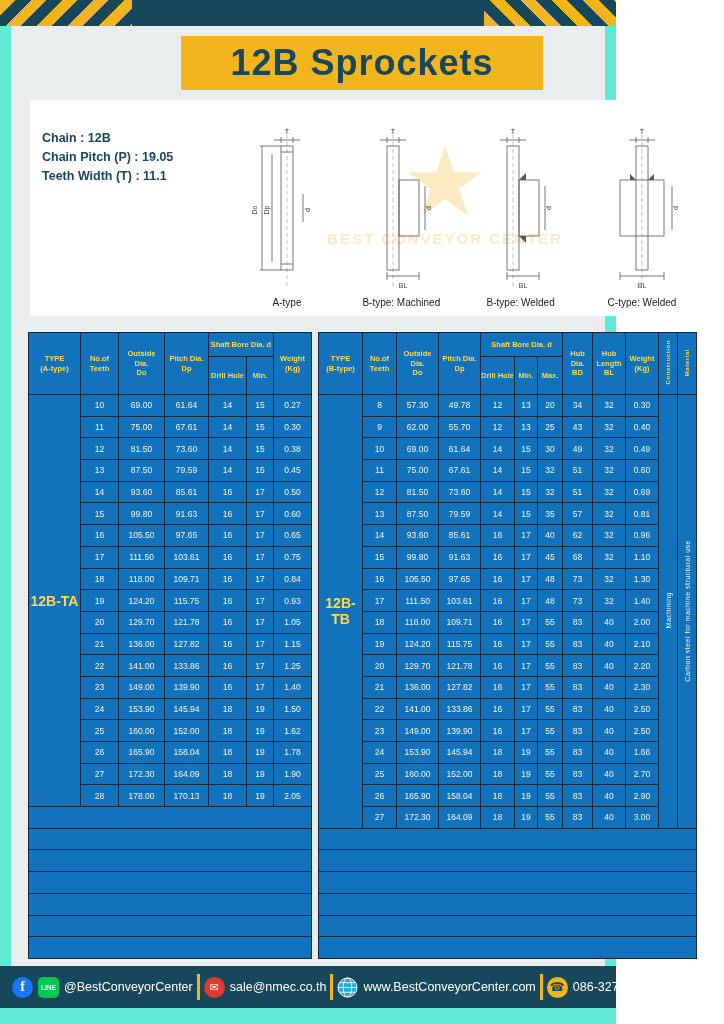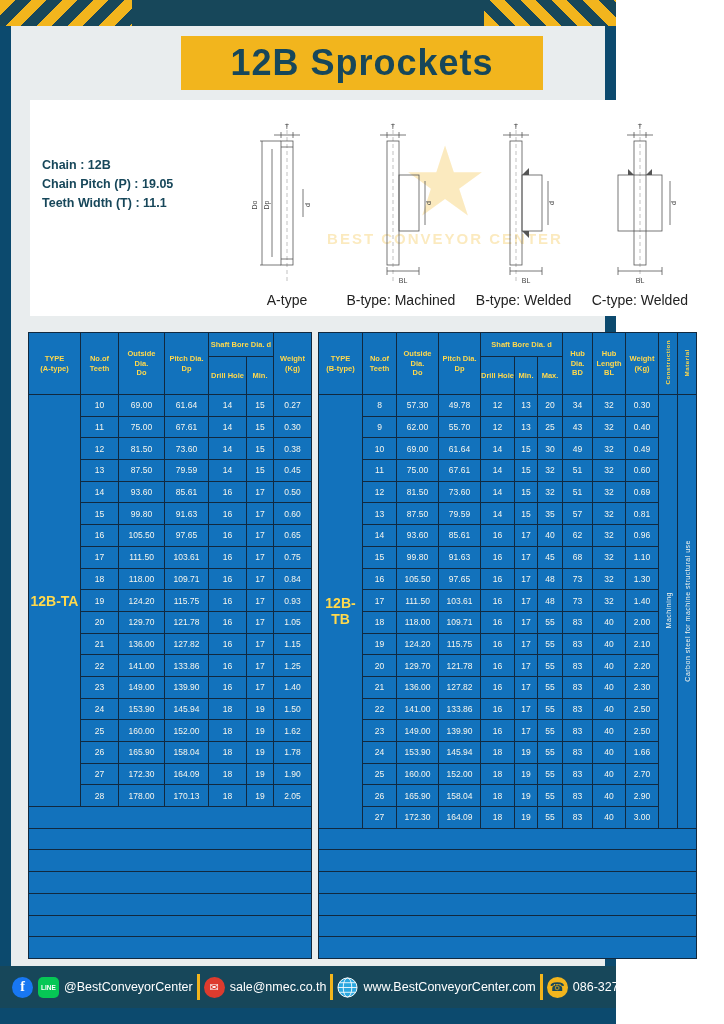--- a/index.html
+++ b/index.html
@@ -1,51 +1,51 @@
 <!DOCTYPE html>
 <html><head>
 <meta charset="utf-8">
 <style>
   * { margin:0; padding:0; box-sizing:border-box; }
   html,body { width:724px; height:1024px; overflow:hidden; background:#ffffff;
               font-family:"Liberation Sans", sans-serif; }
-  .page { position:relative; width:616px; height:1024px; background:#0c4a6e; }
+  .page { position:relative; width:616px; height:1024px; background:#5eead4; }
 
   
   .top-bar { position:absolute; top:0; left:0; right:0; height:26px; background:#17475A; }
   .hazard { position:absolute; top:0; width:132px; height:26px; }
   .hazard.left  { left:0;  background:repeating-linear-gradient(135deg,#F2B51D 0 11px,#17475A 11px 22px); }
   .hazard.right { right:0; background:repeating-linear-gradient(45deg,#F2B51D 0 11px,#17475A 11px 22px); }
 
   
   .panel { position:absolute; top:26px; left:11px; right:11px; bottom:58px; background:#E9EDEE; }
 
   
   .banner { position:absolute; left:181px; top:36px; width:362px; height:54px;
             background:#F2B51D; display:flex; align-items:center; justify-content:center; }
   .banner h1 { color:#17475A; font-size:36px; font-weight:bold; letter-spacing:1px; }
 
   
   .spec-box { position:absolute; left:30px; top:100px; width:664px; height:216px; background:#ffffff; }
-  .spec-lines { position:absolute; left:12px; top:56px; }
+  .spec-lines { position:absolute; left:12px; top:29px; }
   .spec-lines div { font-size:12.5px; font-weight:bold; color:#17475A; line-height:19px; white-space:nowrap; }
 
   .watermark { position:absolute; left:290px; top:34px; width:250px; text-align:center;
                color:#F2B51D; opacity:.28; pointer-events:none; }
   .watermark .star { font-size:96px; line-height:1; }
   .watermark .wm-text { font-size:15px; font-weight:bold; letter-spacing:2px; }
 
   .diagrams { position:absolute; left:218px; top:10px; width:440px; height:198px;
               display:flex; justify-content:space-between; }
   .diag { display:flex; flex-direction:column; align-items:center; justify-content:flex-end; }
   .diag svg { stroke:#555; stroke-width:0.8; fill:none; }
   .diag svg .cl { stroke:#999; stroke-dasharray:4 3; stroke-width:0.6; }
   .diag svg text { stroke:none; fill:#444; font-size:7px; font-family:"Liberation Sans",sans-serif; }
   .diag svg .weld { fill:#555; stroke:none; }
-  .diag-label { font-size:14px; color:#222; margin-top:5px; white-space:nowrap; }
+  .diag-label { font-size:10px; color:#222; margin-top:5px; white-space:nowrap; }
 
   
   .spec-table { position:absolute; top:332px; border-collapse:collapse; table-layout:fixed;
                 background:#1272BC; }
   .table-a { left:28px;  width:283px; }
   .table-b { left:318px; width:378px; }
   .spec-table th, .spec-table td { border:1px solid #11293F; text-align:center;
                 vertical-align:middle; padding:0; overflow:hidden; }
   .spec-table th { color:#FFD94D; font-weight:bold; font-size:7.5px; line-height:1.25; }
   .spec-table thead tr:nth-child(1) { height:24px; }

